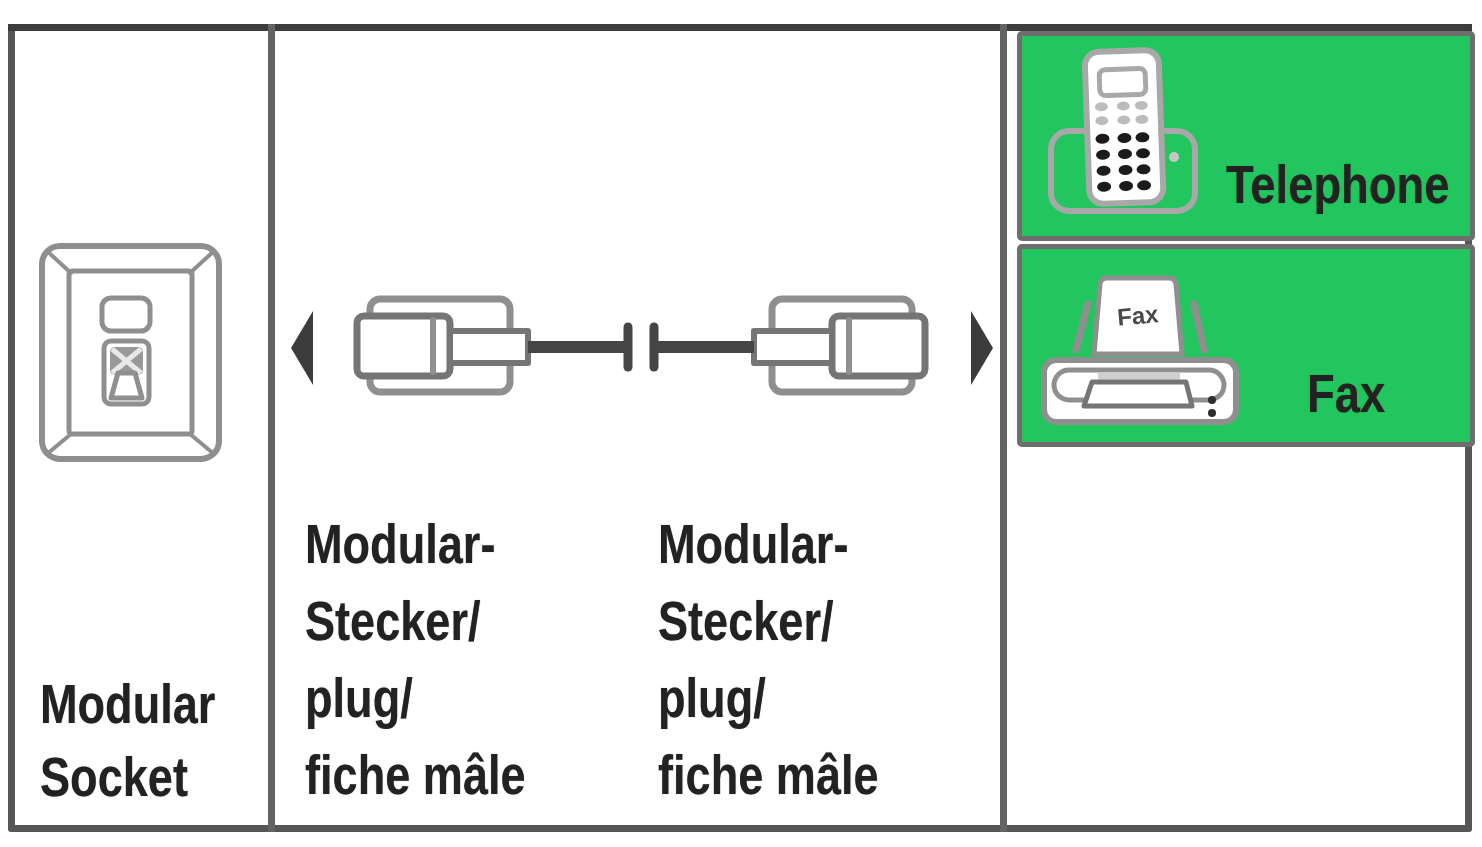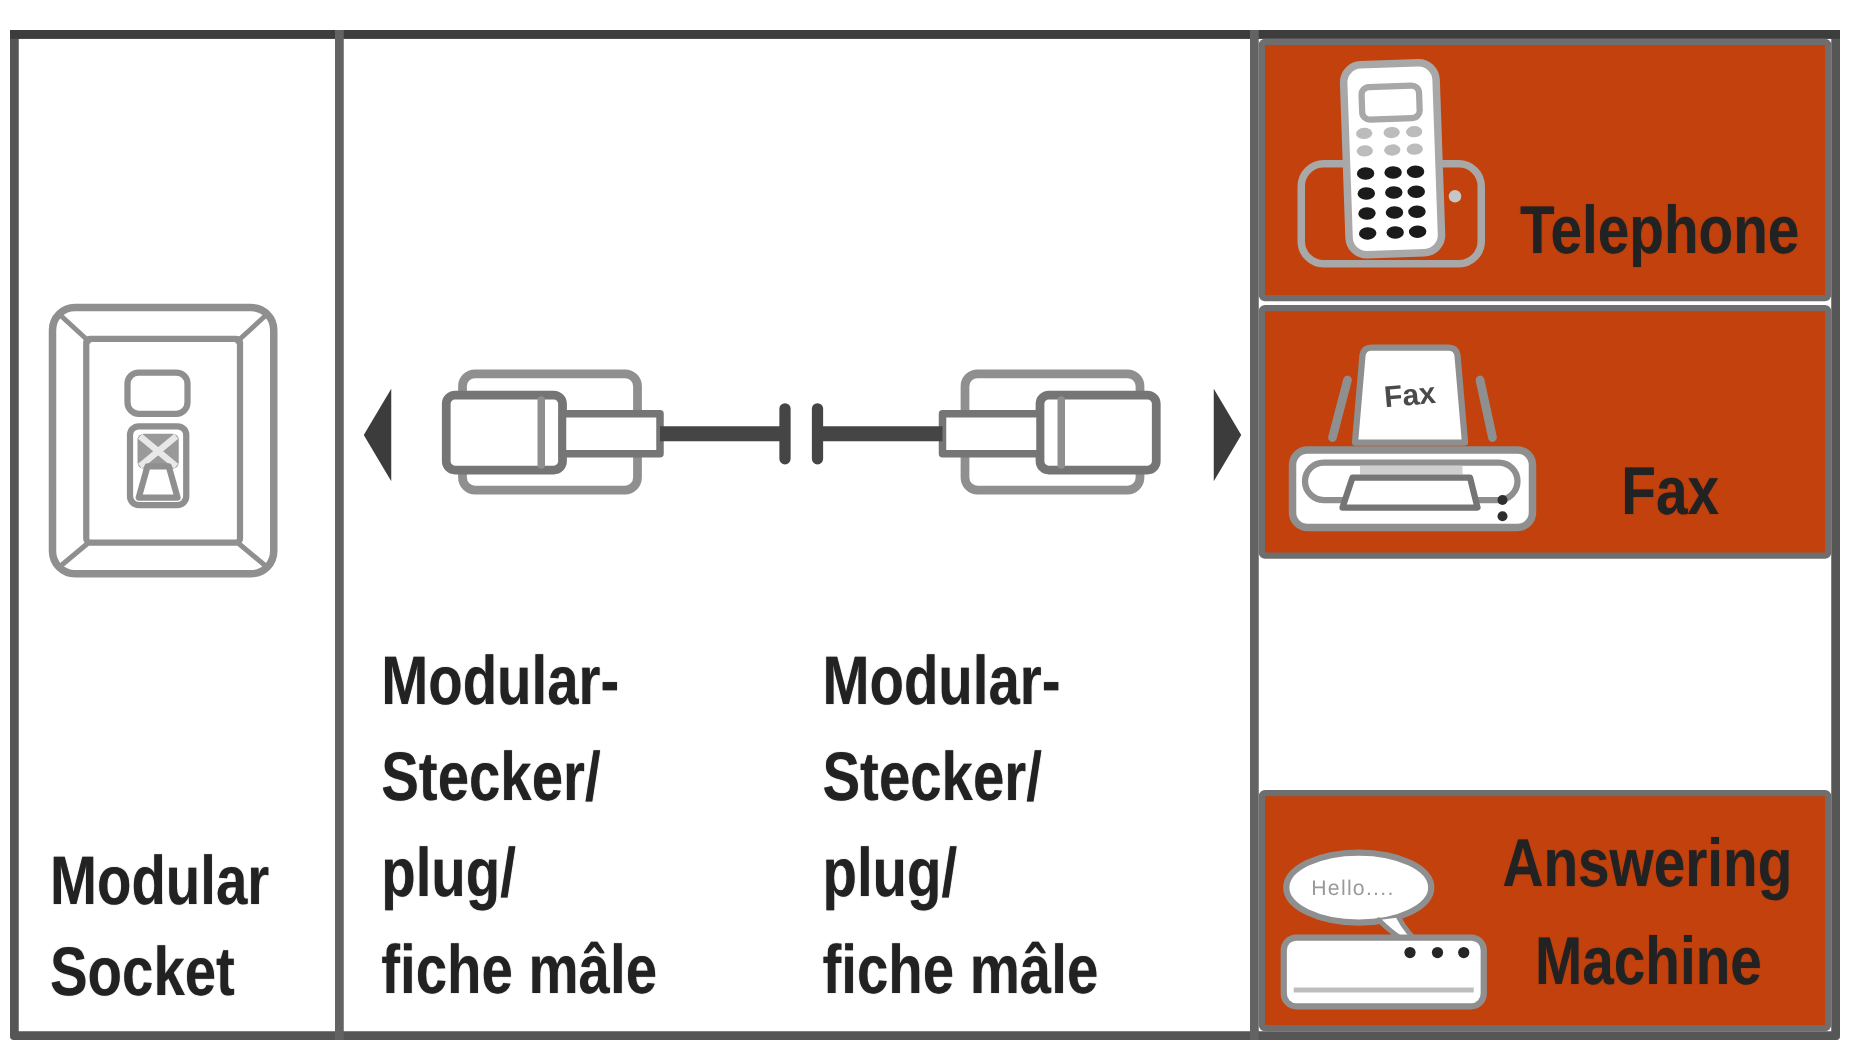--- a/index.html
+++ b/index.html
@@ -13,21 +13,21 @@
   }
   .frame{
     position:absolute;left:8px;top:24px;width:1464px;height:808px;
     border:7px solid var(--frame_border);box-sizing:border-box;border-radius:3px;
   }
   .frame-top{position:absolute;left:8px;top:24px;width:1464px;height:7px;background:#3d3d3d;}
   .vdiv{position:absolute;top:24px;width:7px;height:808px;background:#636363;}
   .vdiv1{left:268px;} .vdiv2{left:1000px;}
   .right-col{position:absolute;left:1007px;top:31px;width:458px;height:794px;}
   .cell{
-    position:absolute;left:0;width:458px;background:#c2410c;
+    position:absolute;left:10px;width:458px;background:#22c55e;
     border:5px solid var(--cell_border);border-radius:5px;box-sizing:border-box;
   }
   .cell-telephone{top:0;height:210px;}
   .cell-fax{top:213px;height:203px;}
   .cell-modem{top:419px;height:179px;}
   .cell-answering{top:601px;height:193px;}
   .lbl{
     position:absolute;font-weight:700;color:var(--text);white-space:nowrap;
     transform-origin:0 0;text-shadow:0 0 1px rgba(40,40,40,.55);
   }
@@ -151,33 +151,15 @@
           <line x1="58" y1="106" x2="140" y2="106" stroke="#cfcfcf" stroke-width="7"></line>
           <path class="st dk fw" d="M 52,112 L 146,112 L 152,136 L 44,136 Z" stroke-width="5"></path>
           <circle cx="172" cy="130" r="4" fill="#2e2e2e"></circle>
           <circle cx="172" cy="143" r="4" fill="#2e2e2e"></circle>
         </g>
       </svg>
       <div class="lbl lbl-dev" style="left:285px;top:113px">Fax</div>
     </div>
 
 
-    <div class="cell cell-answering">
-      <svg style="left:13px;top:35px" width="170" height="140" viewBox="0 0 170 140">
-        <g>
-          <ellipse class="st fw" cx="62" cy="38" rx="58" ry="28" stroke-width="5"></ellipse>
-          <path class="st fw" d="M 78,64 Q 98,84 114,86 Q 100,74 94,62" stroke-width="4"></path>
-          <text x="24" y="44" font-size="17" fill="#9a9a9a" letter-spacing="1">Hello....</text>
-        </g>
-        <g>
-          <rect class="st fw" x="2" y="78" width="160" height="55" rx="10" stroke-width="5"></rect>
-          <circle cx="103" cy="90" r="4.5" fill="#262626"></circle>
-          <circle cx="125" cy="90" r="4.5" fill="#262626"></circle>
-          <circle cx="146" cy="90" r="4.5" fill="#262626"></circle>
-          <line x1="10" y1="120" x2="154" y2="120" stroke="#bdbdbd" stroke-width="4"></line>
-        </g>
-      </svg>
-      <div class="lbl lbl-dev" style="left:190px;top:23px">Answering</div>
-      <div class="lbl lbl-dev" style="left:216px;top:101px">Machine</div>
-    </div>
 
   </div>
 </div>
 
 </body></html>

